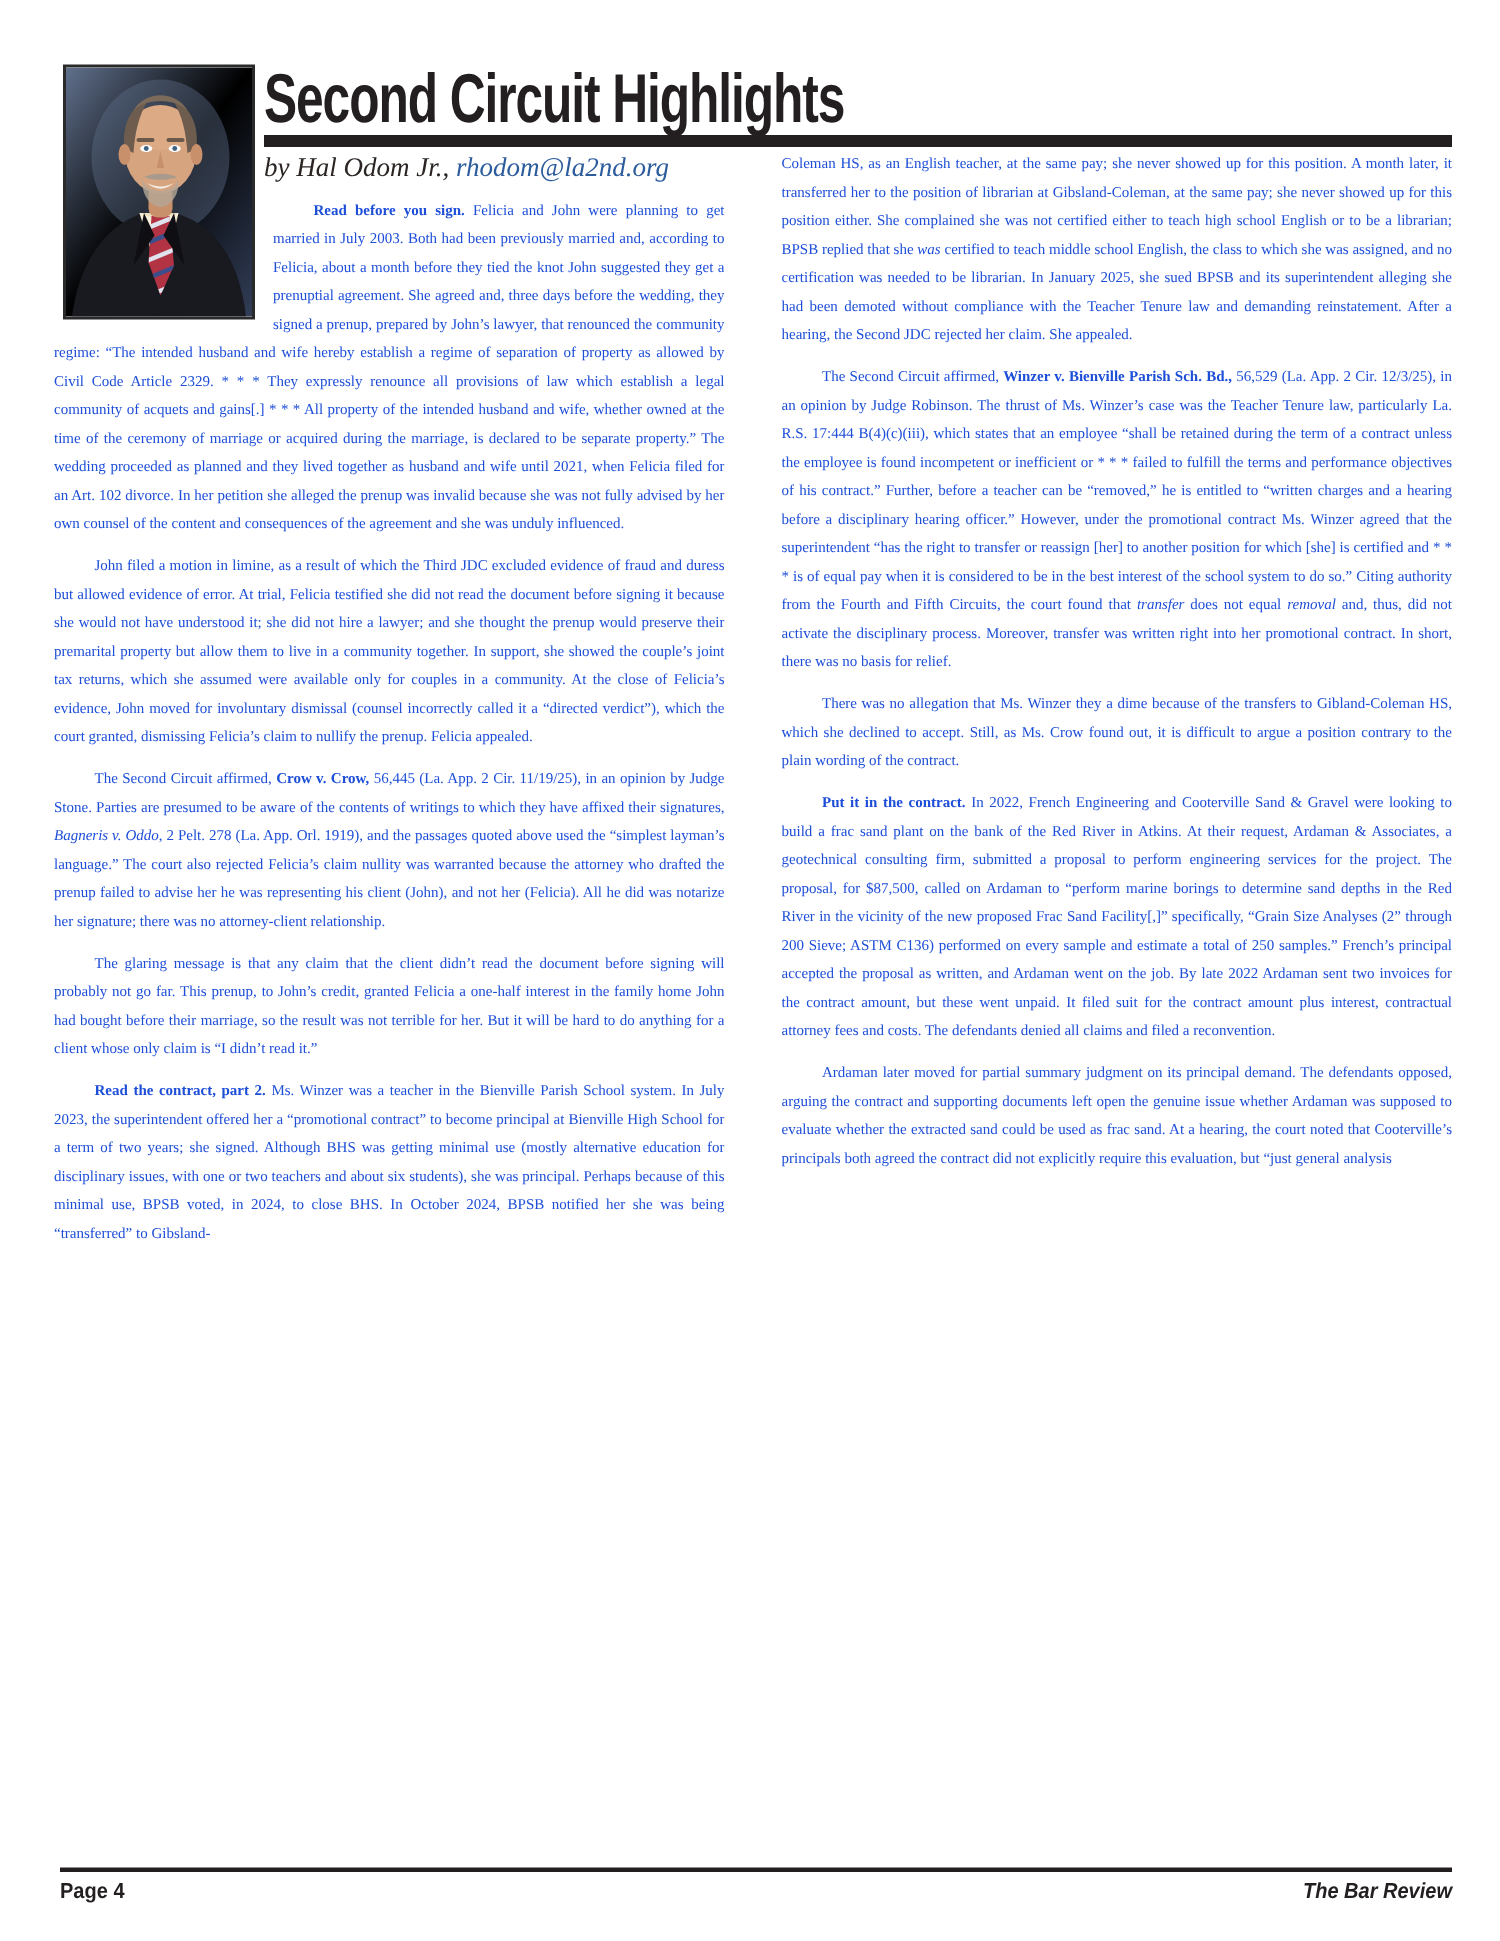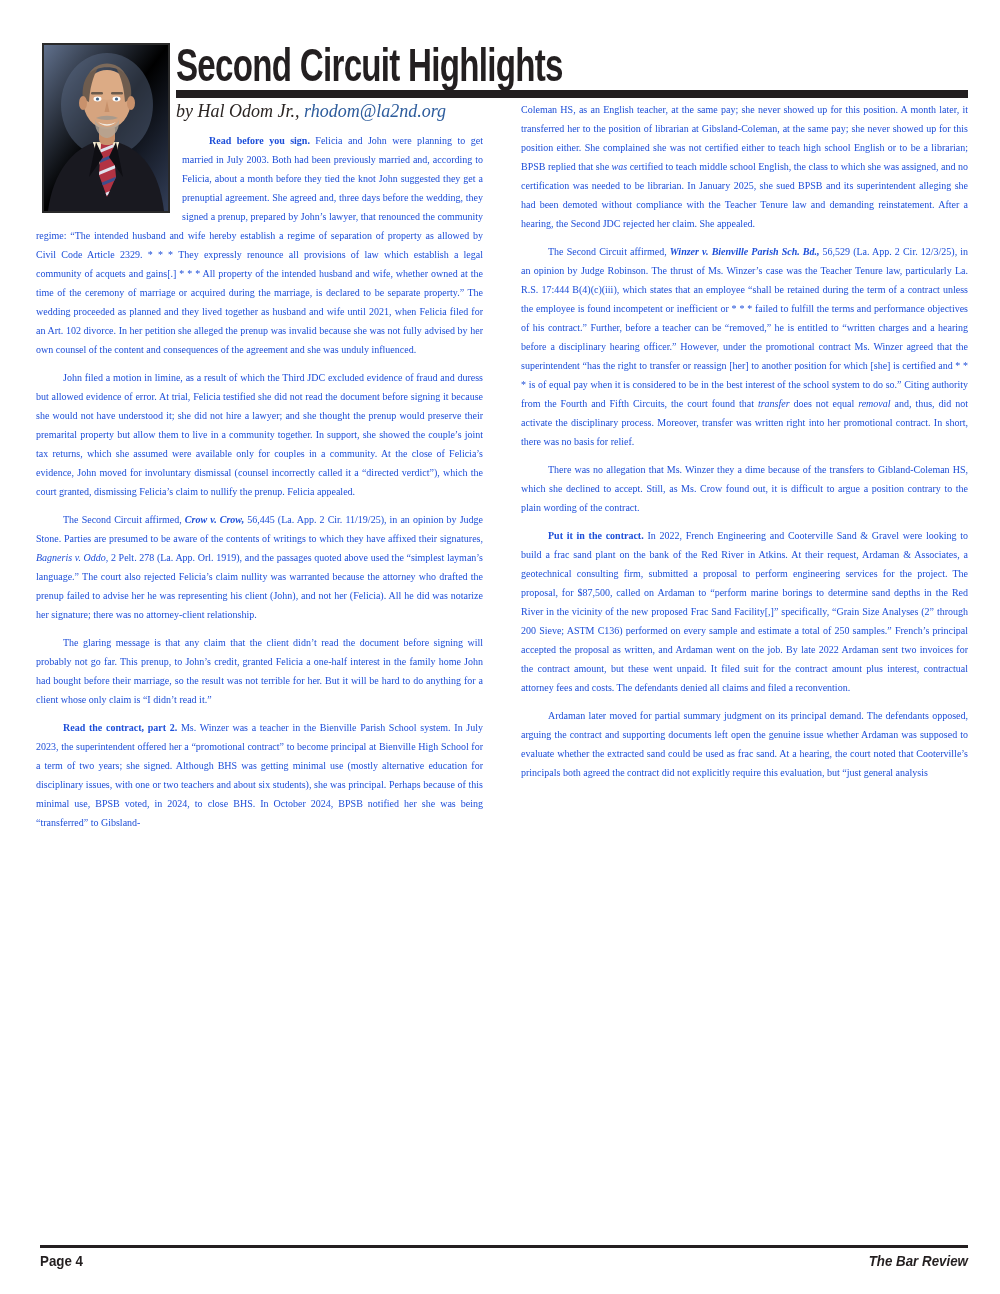--- a/index.html
+++ b/index.html
@@ -24,21 +24,21 @@
   .col{position:absolute;width:447px;text-align:justify;
        font-size:10px;line-height:19px;color:#1d4ed8;overflow:hidden;}
   .col-left{left:36px;top:131px;height:1108px;}
   .col-right{left:521px;top:100px;height:1142px;}
   .photo-spacer{float:left;width:146px;height:84px;}
   p.para{margin:0;}
   p.para + p.para{margin-top:9px;}
   p.indent{text-indent:27px;}
   span.b{font-weight:bold;}
   span.i{font-style:italic;}
-  span.bi{font-weight:bold;font-style:italic;}
+  span.bi{font-weight:bold;}
 
   
   .footer-rule{position:absolute;left:40px;top:1245px;width:928px;height:3px;background:#231f20;}
   .footer-left{position:absolute;left:40px;top:1253px;
        font-family:"Liberation Sans",sans-serif;font-weight:bold;font-size:14.5px;color:#231f20;
        transform:scaleX(0.92);transform-origin:left top;}
   .footer-right{position:absolute;right:32px;top:1253px;
        font-family:"Liberation Sans",sans-serif;font-weight:bold;font-style:italic;
        font-size:14.5px;color:#231f20;transform:scaleX(0.92);transform-origin:right top;}
 </style>

